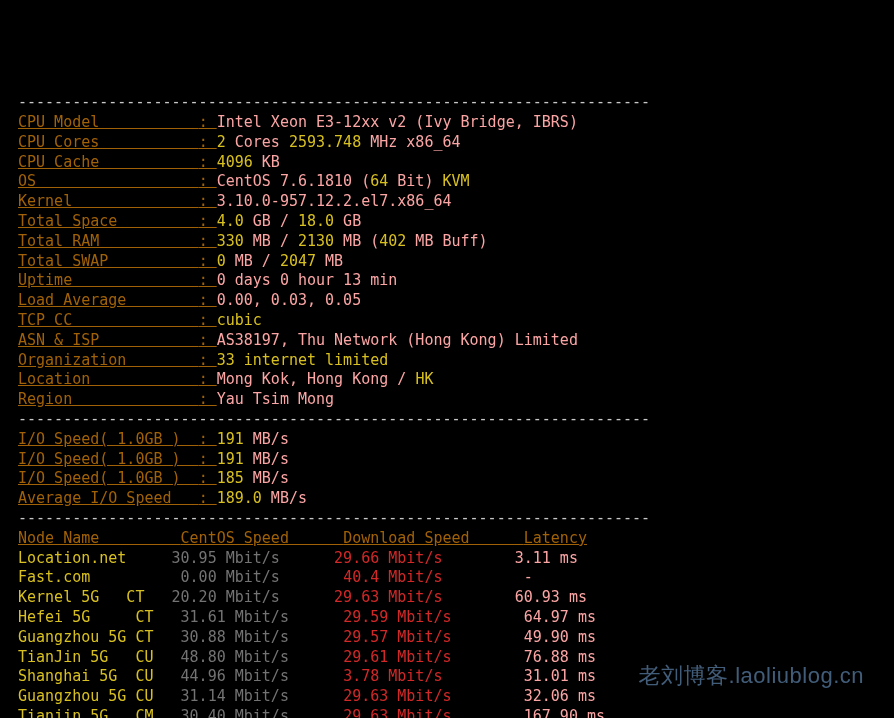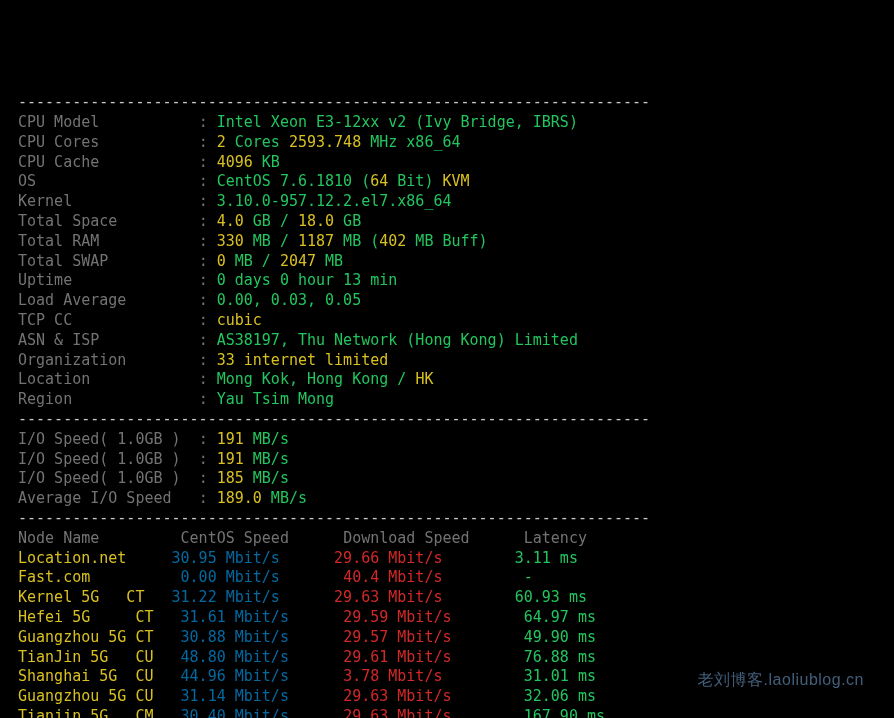--- a/index.html
+++ b/index.html
@@ -7,68 +7,68 @@
     padding: 14px 18px;
     background: #000000;
     font-family: "Menlo", "Consolas", "DejaVu Sans Mono", "Courier New", monospace;
     font-size: 15px;
     line-height: 1.32;
     color: #d0d0d0;
     white-space: pre;
     width: 894px;
     box-sizing: border-box;
   }
-  .white   { color: #737373; }
-  .cyan    { color: #22c55e; }
+  .white   { color: #a16207; text-decoration: underline; }
+  .cyan    { color: #fca5a5; }
   .yellow  { color: #d8c020; }
-  .green   { color: #0369a1; }
+  .green   { color: #737373; }
   .red     { color: #d22828; margin-top: 25px; }
   .dash    { color: #c8c8c8; }
   .watermark {
     position: absolute;
     right: 30px;
     bottom: 28px;
     color: rgba(120,170,220,0.55);
     font-family: "Arial", sans-serif;
-    font-size: 16px;
+    font-size: 22px;
     letter-spacing: 0.5px;
     pointer-events: none;
   }
 </style>
 </head>
 <body>
 
 
 
 <div id="term"><span class="dash">----------------------------------------------------------------------</span>
 <span><span class="white">CPU Model           </span><span class="white">: </span><span class="cyan">Intel Xeon E3-12xx v2 (Ivy Bridge, IBRS)</span></span>
 <span><span class="white">CPU Cores           </span><span class="white">: </span><span class="yellow">2</span><span class="cyan"> Cores </span><span class="yellow">2593.748</span><span class="cyan"> MHz x86_64</span></span>
 <span><span class="white">CPU Cache           </span><span class="white">: </span><span class="yellow">4096</span><span class="cyan"> KB</span></span>
 <span><span class="white">OS                  </span><span class="white">: </span><span class="cyan">CentOS 7.6.1810 (</span><span class="yellow">64</span><span class="cyan"> Bit) </span><span class="yellow">KVM</span></span>
 <span><span class="white">Kernel              </span><span class="white">: </span><span class="cyan">3.10.0-957.12.2.el7.x86_64</span></span>
 <span><span class="white">Total Space         </span><span class="white">: </span><span class="yellow">4.0</span><span class="cyan"> GB / </span><span class="yellow">18.0</span><span class="cyan"> GB</span></span>
-<span><span class="white">Total RAM           </span><span class="white">: </span><span class="yellow">330</span><span class="cyan"> MB / </span><span class="yellow">1187</span><span class="cyan"> MB (</span><span class="yellow">402</span><span class="cyan"> MB Buff)</span></span>
+<span><span class="white">Total RAM           </span><span class="white">: </span><span class="yellow">330</span><span class="cyan"> MB / </span><span class="yellow">2130</span><span class="cyan"> MB (</span><span class="yellow">402</span><span class="cyan"> MB Buff)</span></span>
 <span><span class="white">Total SWAP          </span><span class="white">: </span><span class="yellow">0</span><span class="cyan"> MB / </span><span class="yellow">2047</span><span class="cyan"> MB</span></span>
 <span><span class="white">Uptime              </span><span class="white">: </span><span class="cyan">0 days 0 hour 13 min</span></span>
 <span><span class="white">Load Average        </span><span class="white">: </span><span class="cyan">0.00, 0.03, 0.05</span></span>
 <span><span class="white">TCP CC              </span><span class="white">: </span><span class="yellow">cubic</span></span>
 <span><span class="white">ASN &amp; ISP           </span><span class="white">: </span><span class="cyan">AS38197, Thu Network (Hong Kong) Limited</span></span>
 <span><span class="white">Organization        </span><span class="white">: </span><span class="yellow">33 internet limited</span></span>
 <span><span class="white">Location            </span><span class="white">: </span><span class="cyan">Mong Kok, Hong Kong / </span><span class="yellow">HK</span></span>
 <span><span class="white">Region              </span><span class="white">: </span><span class="cyan">Yau Tsim Mong</span></span>
 <span class="dash">----------------------------------------------------------------------</span>
 <span><span class="white">I/O Speed( 1.0GB )  </span><span class="white">: </span><span class="yellow">191</span><span class="cyan"> MB/s</span></span>
 <span><span class="white">I/O Speed( 1.0GB )  </span><span class="white">: </span><span class="yellow">191</span><span class="cyan"> MB/s</span></span>
 <span><span class="white">I/O Speed( 1.0GB )  </span><span class="white">: </span><span class="yellow">185</span><span class="cyan"> MB/s</span></span>
 <span><span class="white">Average I/O Speed   </span><span class="white">: </span><span class="yellow">189.0</span><span class="cyan"> MB/s</span></span>
 <span class="dash">----------------------------------------------------------------------</span>
 <span><span class="white">Node Name         </span><span class="white">CentOS Speed      </span><span class="white">Download Speed      </span><span class="white">Latency</span></span>
 <span><span class="yellow">Location.net     </span><span class="green">30.95 Mbit/s      </span><span class="red">29.66 Mbit/s        </span><span class="cyan">3.11 ms</span></span>
 <span><span class="yellow">Fast.com          </span><span class="green">0.00 Mbit/s       </span><span class="red">40.4 Mbit/s         </span><span class="cyan">-</span></span>
-<span><span class="yellow">Kernel 5G   CT   </span><span class="green">31.22 Mbit/s      </span><span class="red">29.63 Mbit/s        </span><span class="cyan">60.93 ms</span></span>
+<span><span class="yellow">Kernel 5G   CT   </span><span class="green">20.20 Mbit/s      </span><span class="red">29.63 Mbit/s        </span><span class="cyan">60.93 ms</span></span>
 <span><span class="yellow">Hefei 5G     CT   </span><span class="green">31.61 Mbit/s      </span><span class="red">29.59 Mbit/s        </span><span class="cyan">64.97 ms</span></span>
 <span><span class="yellow">Guangzhou 5G CT   </span><span class="green">30.88 Mbit/s      </span><span class="red">29.57 Mbit/s        </span><span class="cyan">49.90 ms</span></span>
 <span><span class="yellow">TianJin 5G   CU   </span><span class="green">48.80 Mbit/s      </span><span class="red">29.61 Mbit/s        </span><span class="cyan">76.88 ms</span></span>
 <span><span class="yellow">Shanghai 5G  CU   </span><span class="green">44.96 Mbit/s      </span><span class="red">3.78 Mbit/s         </span><span class="cyan">31.01 ms</span></span>
 <span><span class="yellow">Guangzhou 5G CU   </span><span class="green">31.14 Mbit/s      </span><span class="red">29.63 Mbit/s        </span><span class="cyan">32.06 ms</span></span>
 <span><span class="yellow">Tianjin 5G   CM   </span><span class="green">30.40 Mbit/s      </span><span class="red">29.63 Mbit/s        </span><span class="cyan">167.90 ms</span></span>
 
 
 
 

